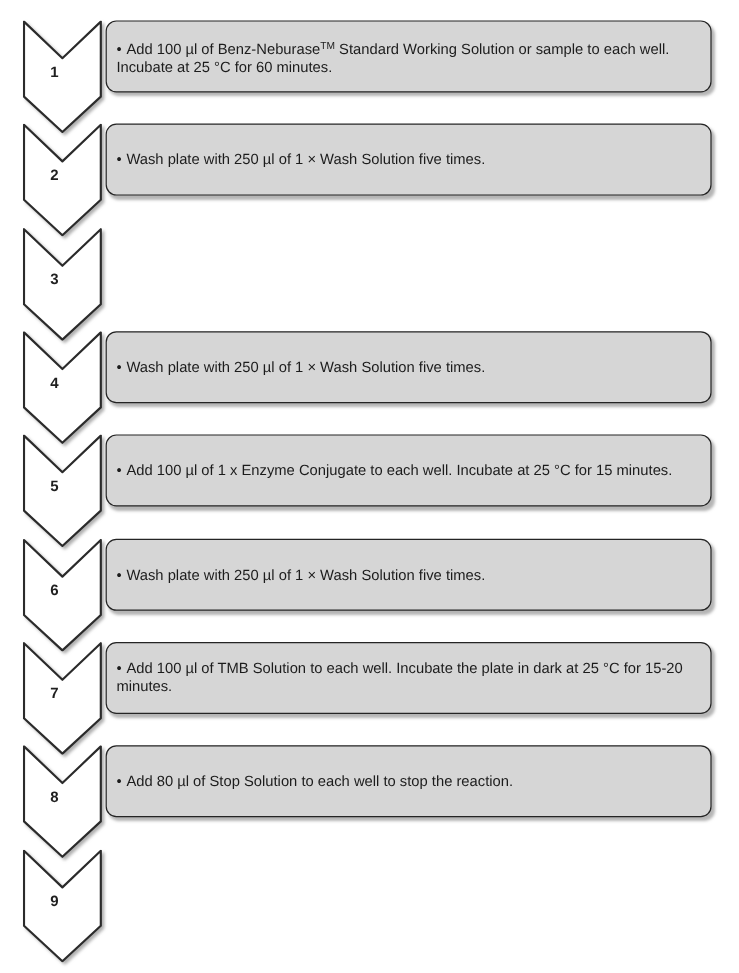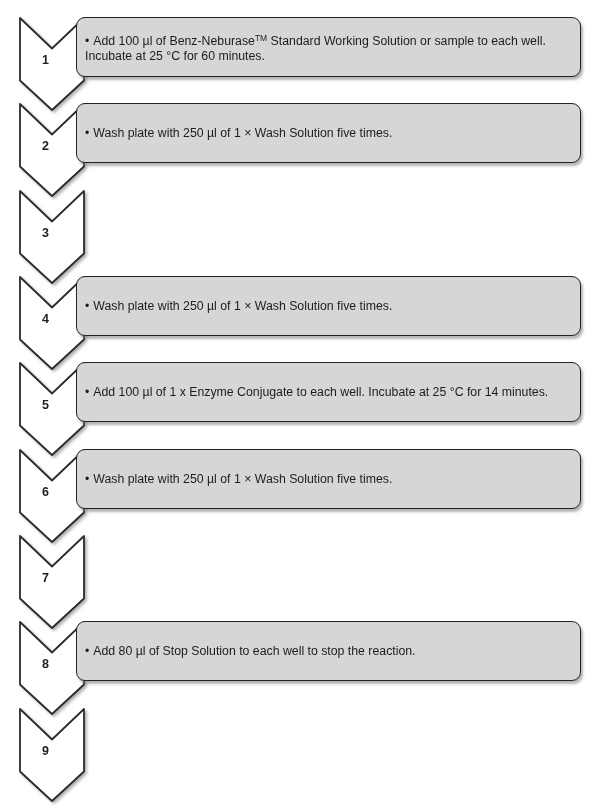--- a/index.html
+++ b/index.html
@@ -38,21 +38,21 @@
     top: 36px;
     width: 80%;
     text-align: center;
     font-size: 12.5px;
     line-height: 15px;
     font-weight: bold;
     color: #1f1f1f;
   }
   .box {
     position: absolute;
-    left: 76px;
+    left: 88px;
     top: 0;
     width: 505px;
     height: 60px;
     box-sizing: border-box;
     background: #d6d6d6;
     border: 1.6px solid #242424;
     border-radius: 9px;
     box-shadow: 2px 3px 2.5px rgba(120,120,120,0.55);
     display: flex;
     align-items: center;
@@ -122,21 +122,21 @@
   </div>
 
   <div class="step" style="top:362px; z-index:5;">
     <div class="chevron">
       <svg width="66" height="94" viewBox="0 0 66 94">
         <path d="M1,1 L33,31.5 L65,1 L65,63.5 L33,93 L1,63.5 Z" fill="#ffffff" stroke="#2b2b2b" stroke-width="1.8" stroke-linejoin="round"></path>
       </svg>
       <span class="step-num">5</span>
     </div>
     <div class="box">
-      <div class="box-text"><span class="bullet">•</span><span>Add 100 µl of 1 x Enzyme Conjugate to each well. Incubate at 25 °C for 14 minutes.</span></div>
+      <div class="box-text"><span class="bullet">•</span><span>Add 100 µl of 1 x Enzyme Conjugate to each well. Incubate at 25 °C for 15 minutes.</span></div>
     </div>
   </div>
 
   <div class="step" style="top:449px; z-index:4;">
     <div class="chevron">
       <svg width="66" height="94" viewBox="0 0 66 94">
         <path d="M1,1 L33,31.5 L65,1 L65,63.5 L33,93 L1,63.5 Z" fill="#ffffff" stroke="#2b2b2b" stroke-width="1.8" stroke-linejoin="round"></path>
       </svg>
       <span class="step-num">6</span>
     </div>
@@ -144,20 +144,23 @@
       <div class="box-text"><span class="bullet">•</span><span>Wash plate with 250 µl of 1 × Wash Solution five times.</span></div>
     </div>
   </div>
 
   <div class="step" style="top:535px; z-index:3;">
     <div class="chevron">
       <svg width="66" height="94" viewBox="0 0 66 94">
         <path d="M1,1 L33,31.5 L65,1 L65,63.5 L33,93 L1,63.5 Z" fill="#ffffff" stroke="#2b2b2b" stroke-width="1.8" stroke-linejoin="round"></path>
       </svg>
       <span class="step-num">7</span>
+    </div>
+    <div class="box">
+      <div class="box-text"><span class="bullet">•</span><span>Add 100 µl of TMB Solution to each well. Incubate the plate in dark at 25 °C for 15-20 minutes.</span></div>
     </div>
   </div>
 
   <div class="step" style="top:621px; z-index:2;">
     <div class="chevron">
       <svg width="66" height="94" viewBox="0 0 66 94">
         <path d="M1,1 L33,31.5 L65,1 L65,63.5 L33,93 L1,63.5 Z" fill="#ffffff" stroke="#2b2b2b" stroke-width="1.8" stroke-linejoin="round"></path>
       </svg>
       <span class="step-num">8</span>
     </div>

